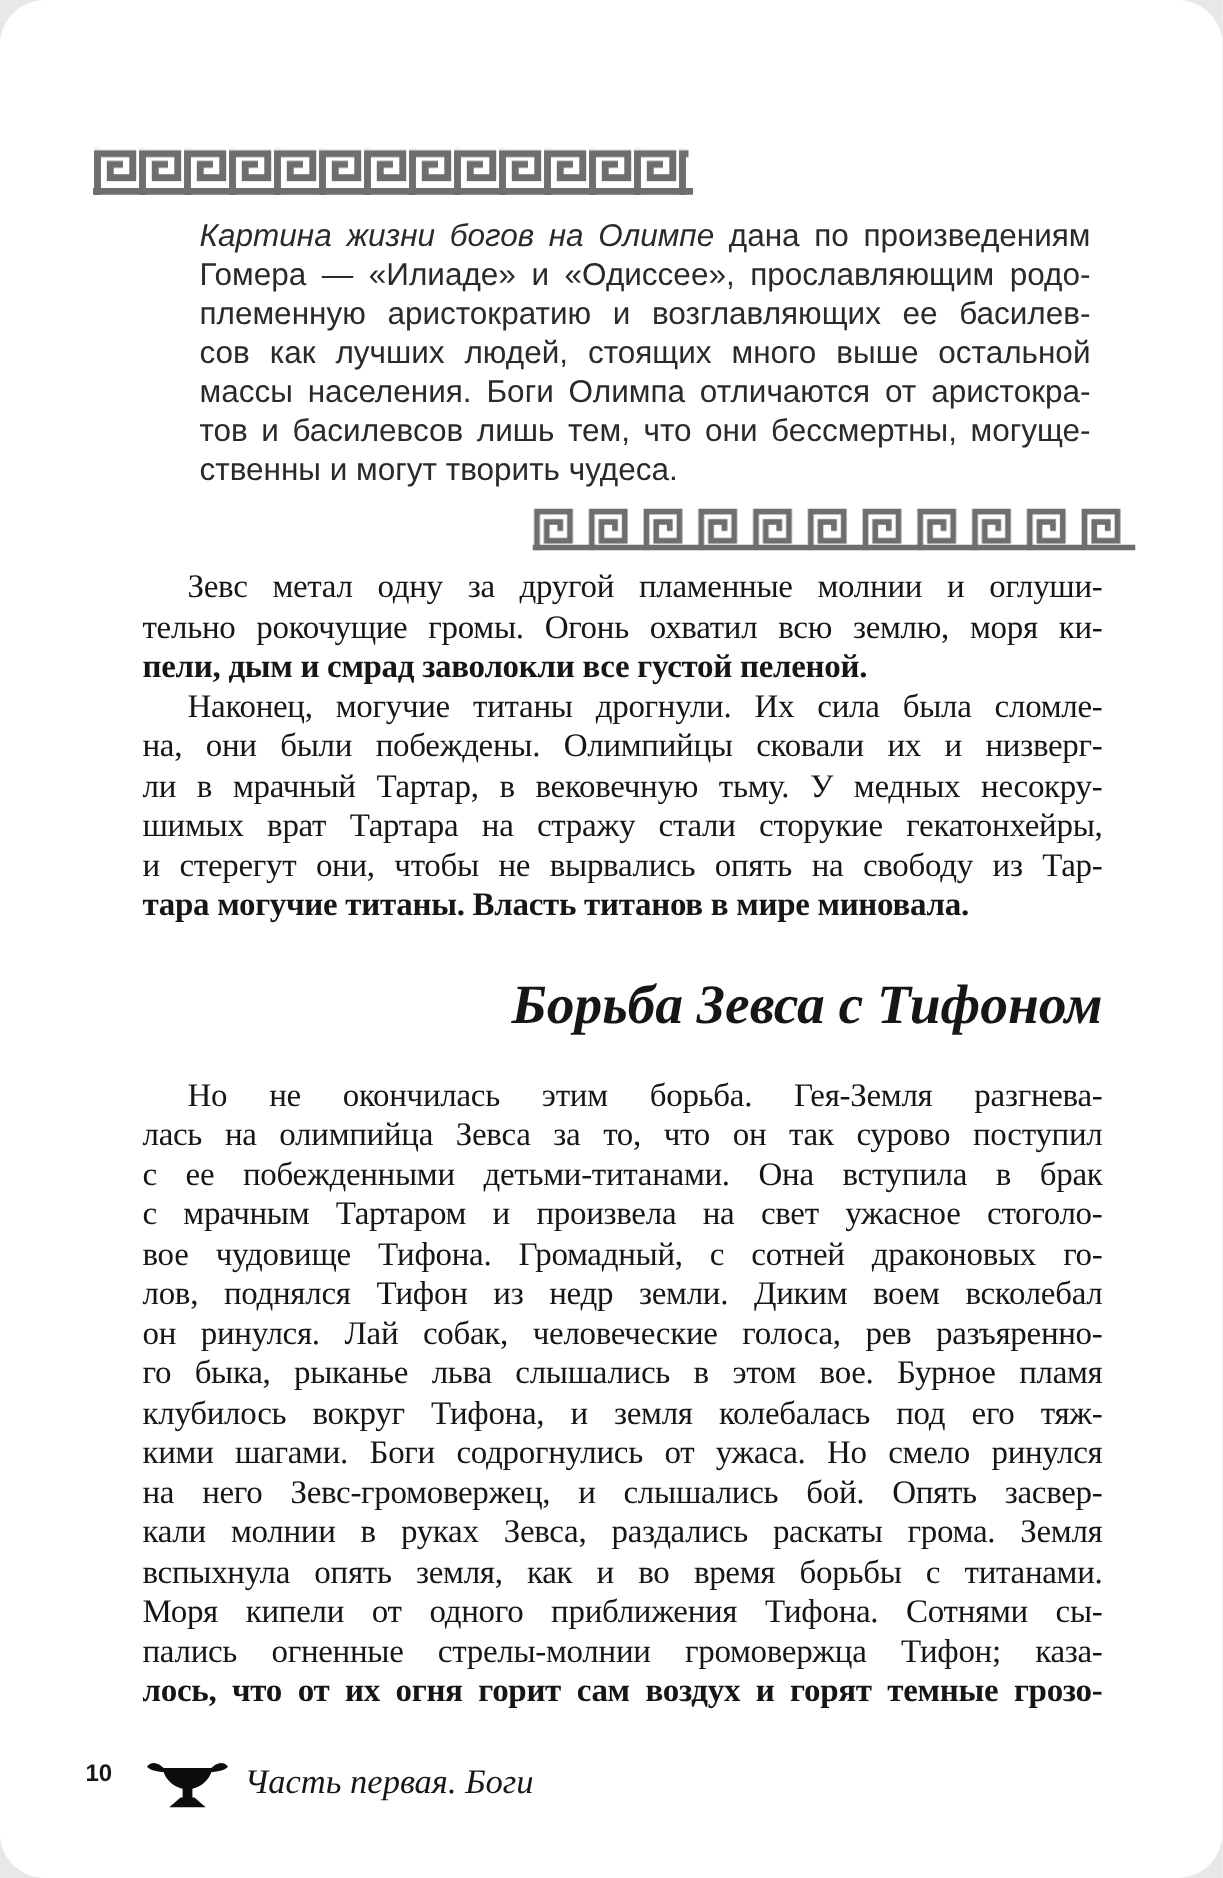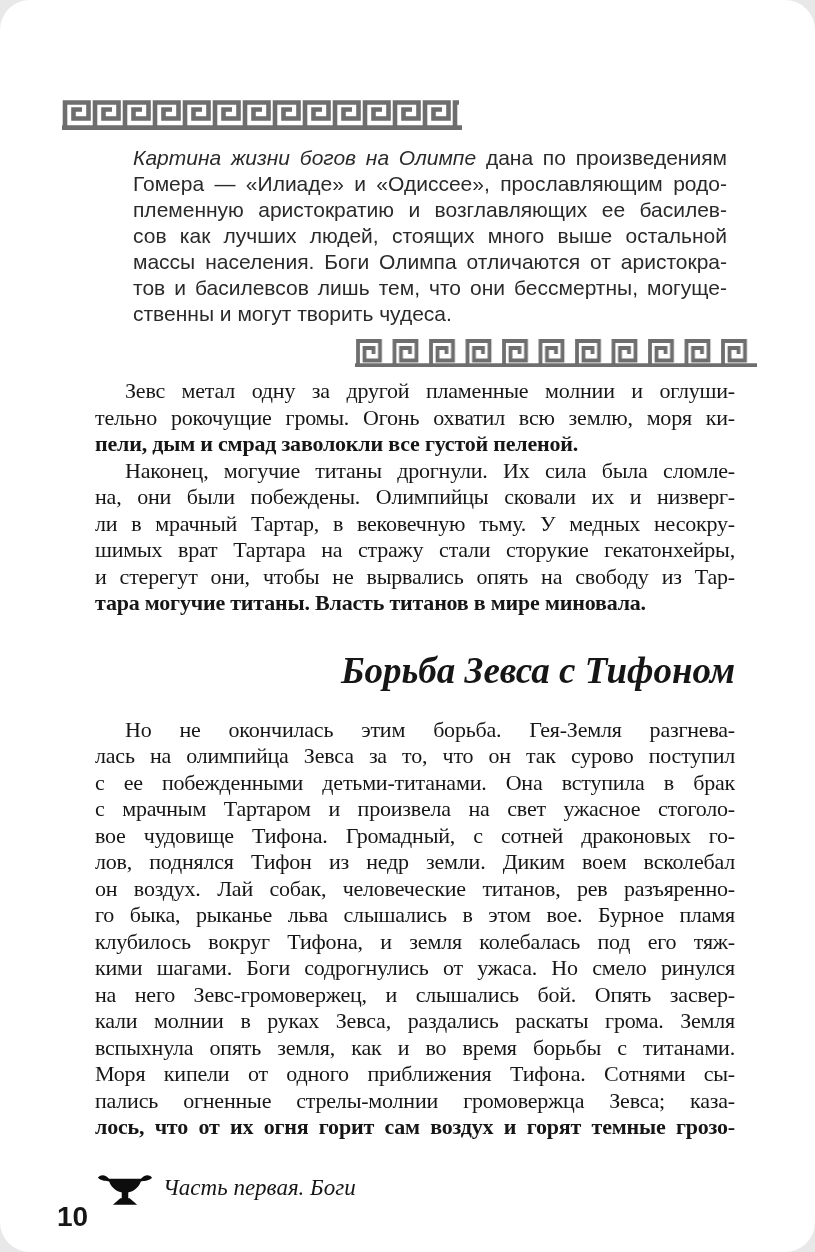--- a/index.html
+++ b/index.html
@@ -46,21 +46,21 @@
     font-size: 37px; line-height: 48px;
     font-weight: bold; font-style: italic;
     letter-spacing: 0;
   }
 
   
   .footer { position: absolute; left: 0; top: 1170px; width: 815px; height: 44px; }
   .page-num {
     position: absolute; left: 57px; top: 4px;
     font-family: "Liberation Sans", sans-serif;
-    font-weight: bold; font-size: 28px; margin-top: 27px;
+    font-weight: bold; font-size: 16px;
   }
   .footer-icon { position: absolute; left: 97px; top: 0; }
   .footer-title {
     position: absolute; left: 163px; top: 5px;
     font-style: italic; font-size: 23px;
   }
 </style>
 </head>
 <body>
 
@@ -119,29 +119,29 @@
         <div class="line">тара могучие титаны. Власть титанов в мире миновала.</div>
       </div>
     <h2 class="heading">Борьба Зевса с Тифоном</h2>
     <div class="para" data-justify-last="true">
         <div class="line">Но не окончилась этим борьба. Гея-Земля разгнева-</div>
         <div class="line">лась на олимпийца Зевса за то, что он так сурово поступил</div>
         <div class="line">с ее побежденными детьми-титанами. Она вступила в брак</div>
         <div class="line">с мрачным Тартаром и произвела на свет ужасное стоголо-</div>
         <div class="line">вое чудовище Тифона. Громадный, с сотней драконовых го-</div>
         <div class="line">лов, поднялся Тифон из недр земли. Диким воем всколебал</div>
-        <div class="line">он воздух. Лай собак, человеческие титанов, рев разъяренно-</div>
+        <div class="line">он ринулся. Лай собак, человеческие голоса, рев разъяренно-</div>
         <div class="line">го быка, рыканье льва слышались в этом вое. Бурное пламя</div>
         <div class="line">клубилось вокруг Тифона, и земля колебалась под его тяж-</div>
         <div class="line">кими шагами. Боги содрогнулись от ужаса. Но смело ринулся</div>
         <div class="line">на него Зевс-громовержец, и слышались бой. Опять засвер-</div>
         <div class="line">кали молнии в руках Зевса, раздались раскаты грома. Земля</div>
         <div class="line">вспыхнула опять земля, как и во время борьбы с титанами.</div>
         <div class="line">Моря кипели от одного приближения Тифона. Сотнями сы-</div>
-        <div class="line">пались огненные стрелы-молнии громовержца Зевса; каза-</div>
+        <div class="line">пались огненные стрелы-молнии громовержца Тифон; каза-</div>
         <div class="line">лось, что от их огня горит сам воздух и горят темные грозо-</div>
       </div>
   </div>
 
   <div class="footer">
     <span class="page-num">10</span>
     <span class="footer-icon">
       <svg width="56" height="38" viewBox="0 0 60 40" aria-hidden="true">
         <path fill="#0d0d0d" d="M1 8 C5 3 10 6 13 9 L47 9 C50 6 55 3 59 8 C55 12 50 11 47 12 C44 20 37 24 30 24 C23 24 16 20 13 12 C10 11 5 12 1 8 Z"></path>
         <rect fill="#0d0d0d" x="26.5" y="22" width="7" height="9"></rect>

